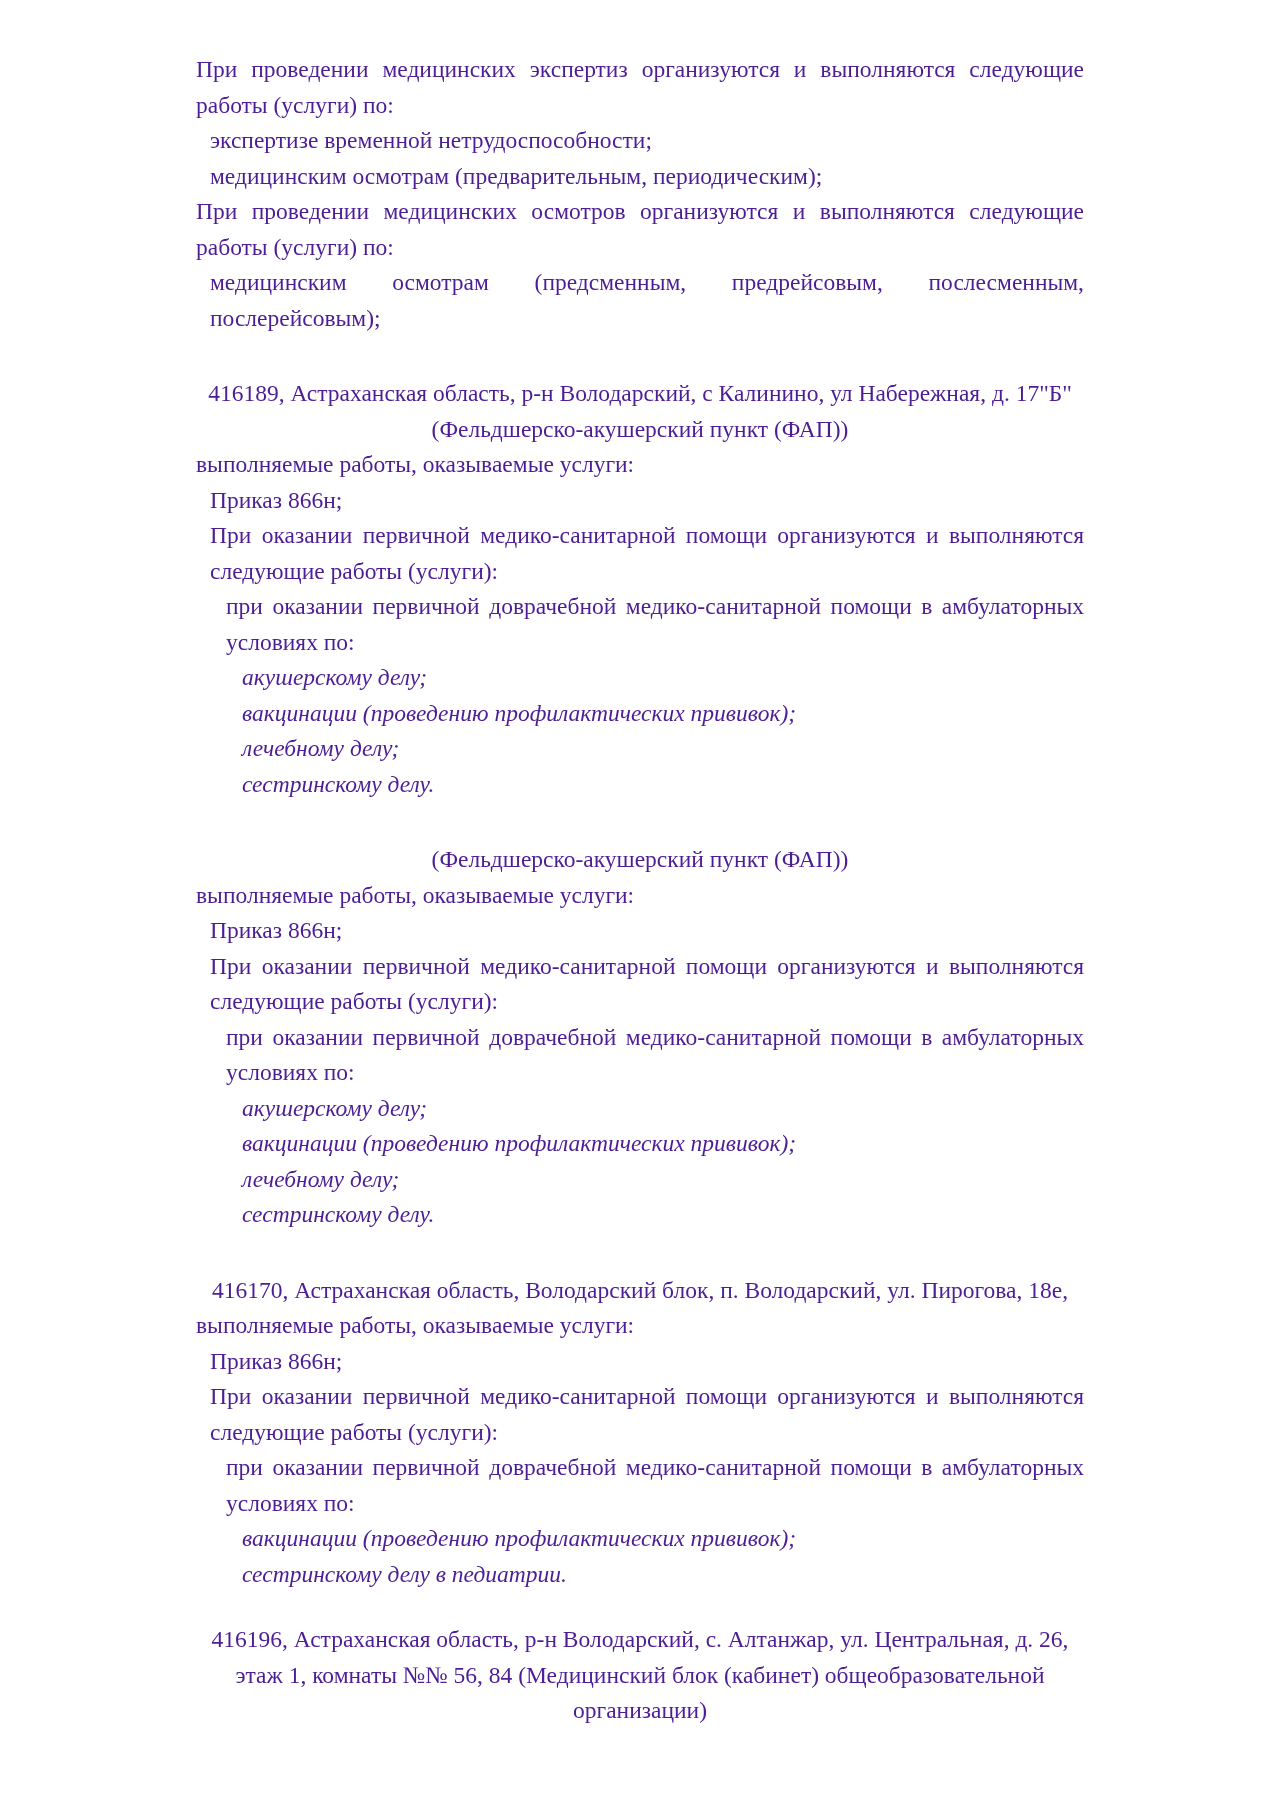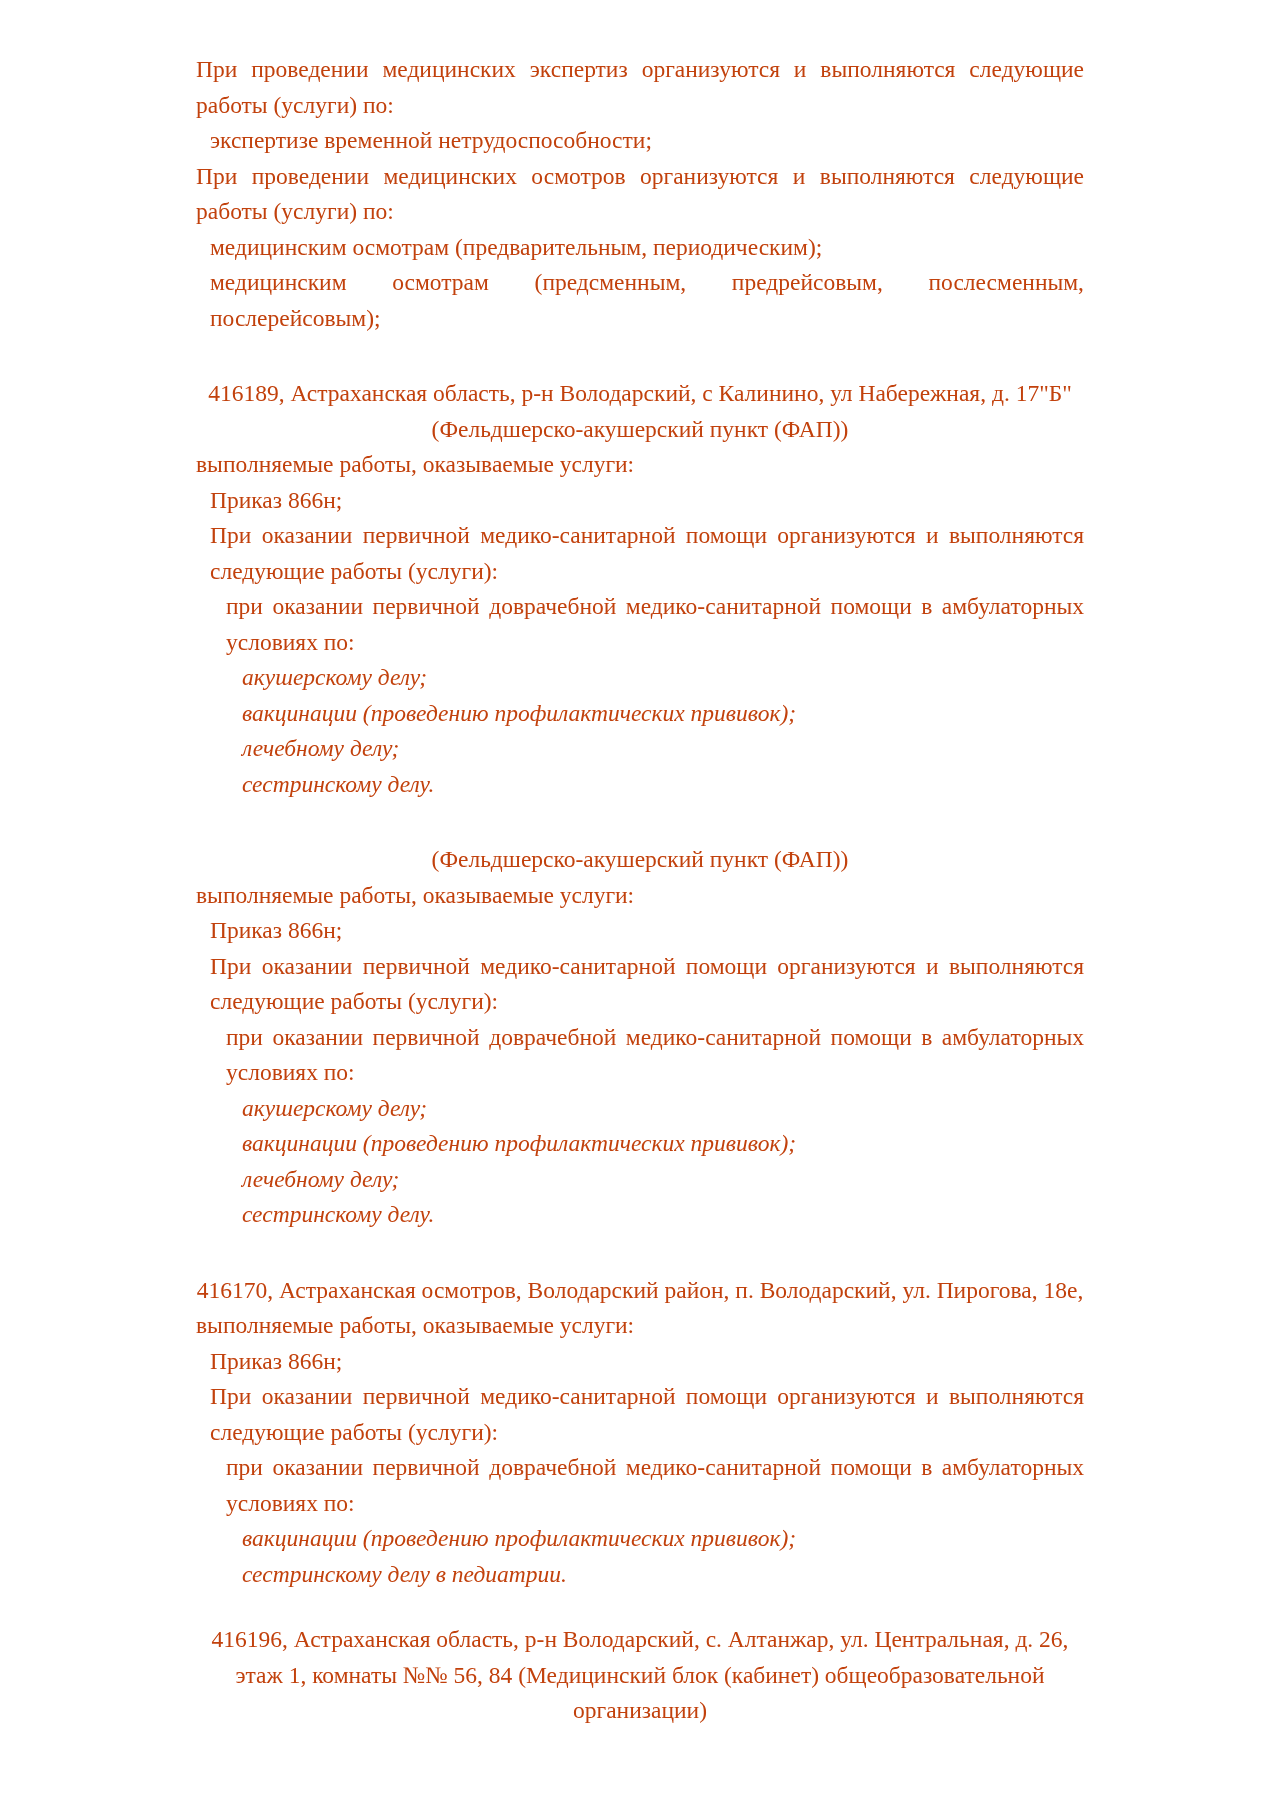--- a/index.html
+++ b/index.html
@@ -24,21 +24,21 @@
     background: #ffffff;
   }
   .doc-body {
     width: 888px;
   }
   
   .p {
     font-size: 23.5px;
     line-height: 35.5px;
     margin: 0;
-    color: #c2410c;
+    color: #4c1d95;
     text-align: justify;
     text-justify: inter-word;
     hyphens: none;
   }
   
   .just {
     text-align: justify;
     text-justify: inter-word;
   }
   .left {
@@ -66,22 +66,22 @@
 </head>
 <body>
 
 <div class="page">
   <div class="doc-body">
 
     <div class="block">
       <p class="p just ind0">При проведении медицинских экспертиз организуются и выполняются следующие работы (услуги) по:</p>
       <p class="p left ind1">экспертизе временной нетрудоспособности;</p>
 
+      <p class="p left ind1">медицинским осмотрам (предварительным, периодическим);</p>
       <p class="p just ind0">При проведении медицинских осмотров организуются и выполняются следующие работы (услуги) по:</p>
-      <p class="p left ind1">медицинским осмотрам (предварительным, периодическим);</p>
       <p class="p just ind1">медицинским осмотрам (предсменным, предрейсовым, послесменным, послерейсовым);</p>
     </div>
 
     <div class="gap-lg"></div>
 
     <div class="block">
       <p class="p addr ind0">416189, Астраханская область, р-н Володарский, с Калинино, ул Набережная, д. 17"Б"</p>
       <p class="p addr ind0">(Фельдшерско-акушерский пункт (ФАП))</p>
       <p class="p left ind0">выполняемые работы, оказываемые услуги:</p>
       <p class="p left ind1">Приказ 866н;</p>
@@ -103,21 +103,21 @@
       <p class="p just ind2">при оказании первичной доврачебной медико-санитарной помощи в амбулаторных условиях по:</p>
       <p class="p left ind3">акушерскому делу;</p>
       <p class="p left ind3">вакцинации (проведению профилактических прививок);</p>
       <p class="p left ind3">лечебному делу;</p>
       <p class="p left ind3">сестринскому делу.</p>
     </div>
 
     <div class="gap-lg"></div>
 
     <div class="block">
-      <p class="p addr ind0">416170, Астраханская осмотров, Володарский район, п. Володарский, ул. Пирогова,  18е,</p>
+      <p class="p addr ind0">416170, Астраханская область, Володарский блок, п. Володарский, ул. Пирогова,  18е,</p>
       <p class="p left ind0">выполняемые работы, оказываемые услуги:</p>
       <p class="p left ind1">Приказ 866н;</p>
       <p class="p just ind1">При оказании первичной медико-санитарной помощи организуются и выполняются следующие работы (услуги):</p>
       <p class="p just ind2">при оказании первичной доврачебной медико-санитарной помощи в амбулаторных условиях по:</p>
       <p class="p left ind3">вакцинации (проведению профилактических прививок);</p>
       <p class="p left ind3">сестринскому делу в педиатрии.</p>
     </div>
 
     <div class="gap-md"></div>
 

